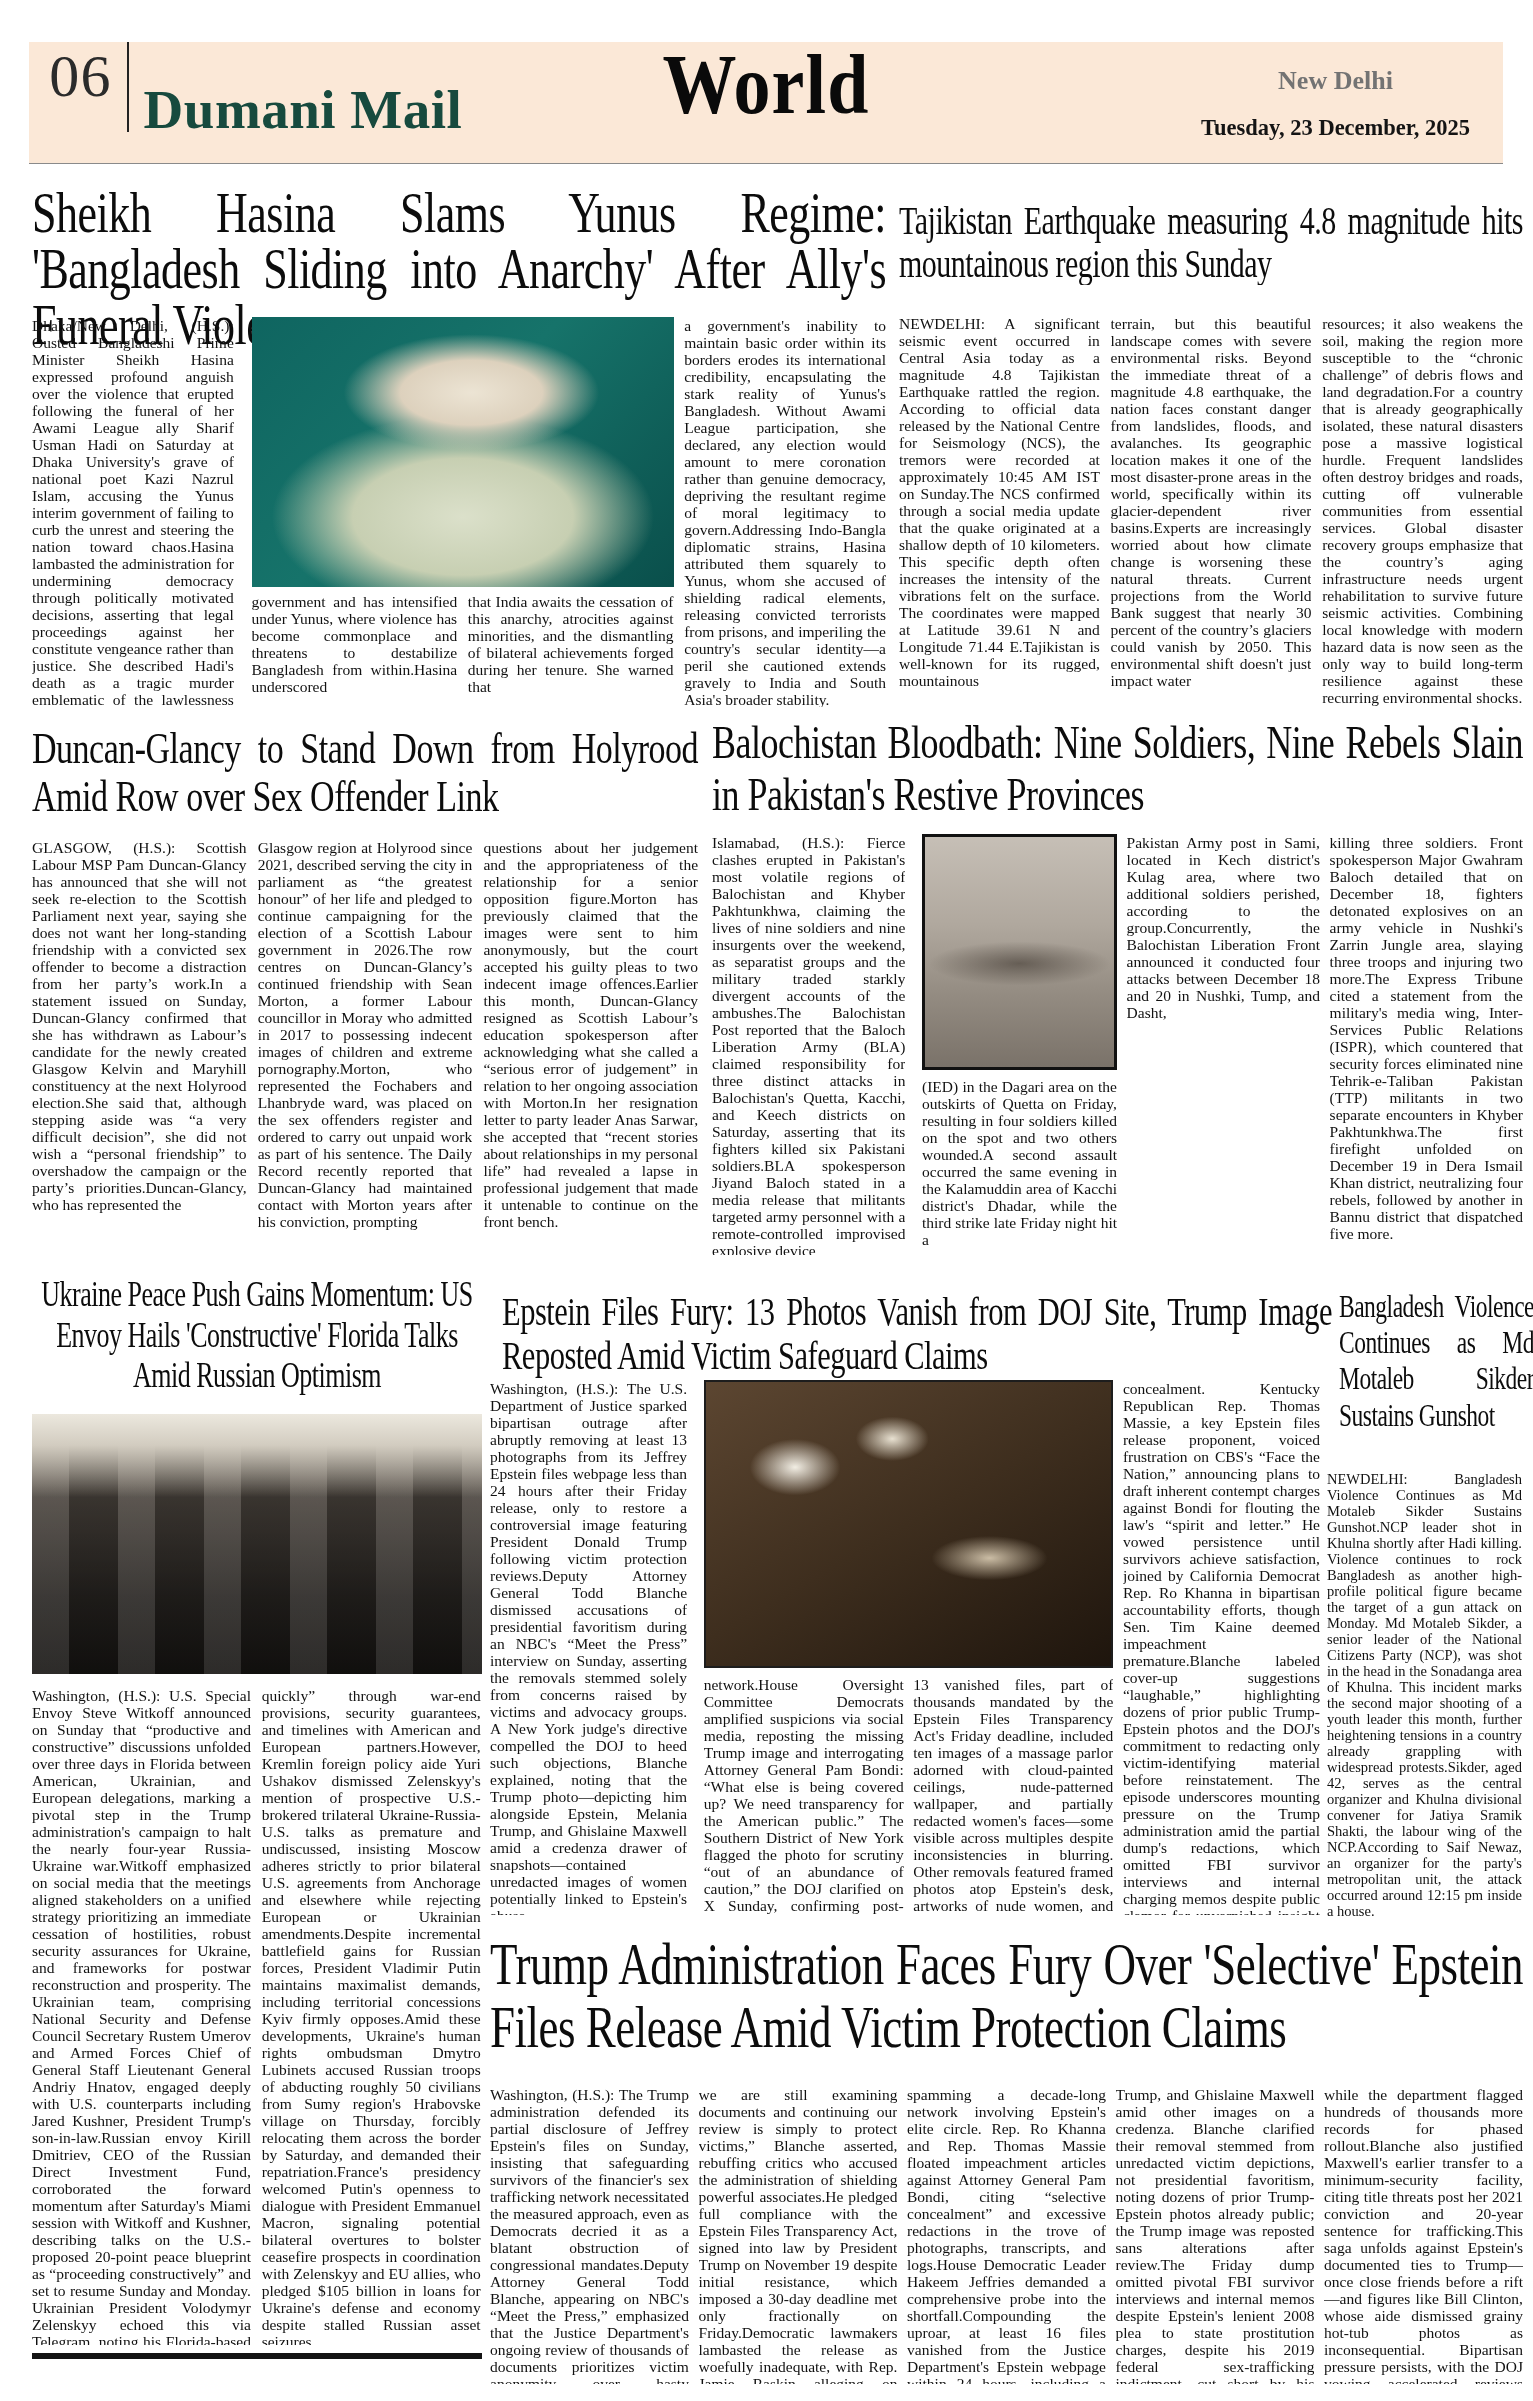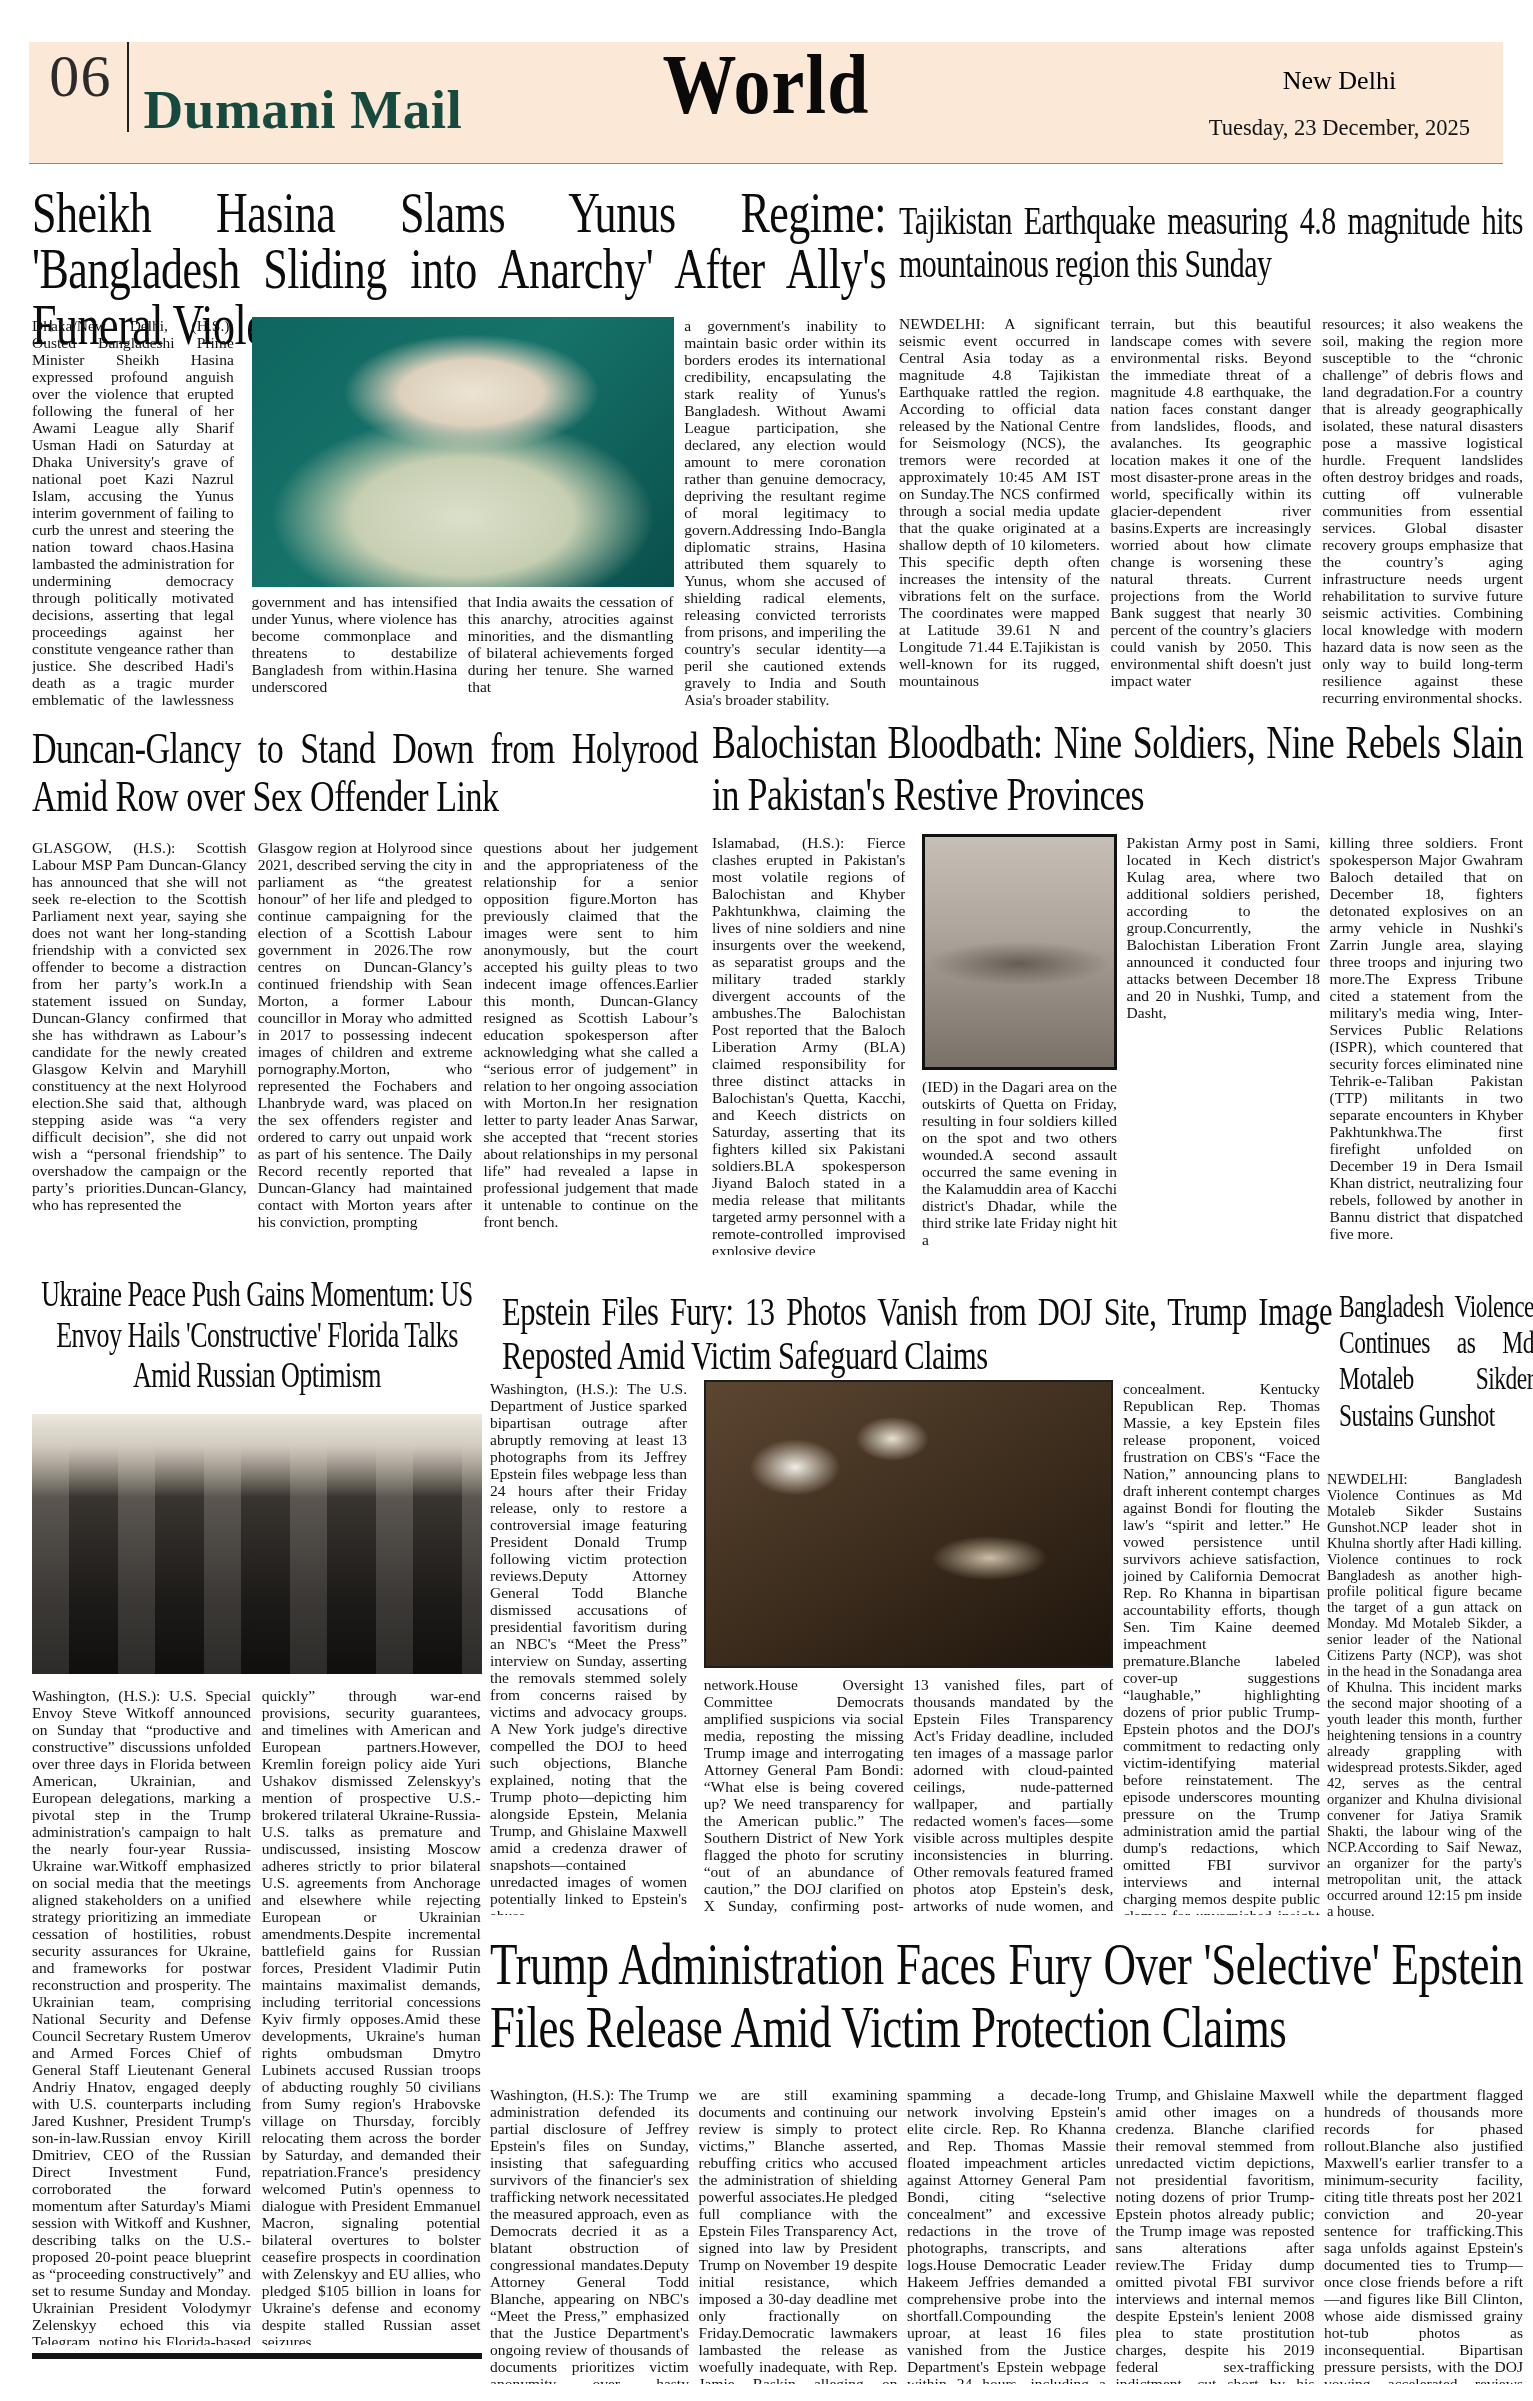--- a/index.html
+++ b/index.html
@@ -4,22 +4,22 @@
 <style>
   html,body{margin:0;padding:0;background:#e9e9e9;}
   .page{position:relative;width:1533px;height:2401px;background:#ffffff;font-family:"Liberation Serif",serif;color:var(--ink,#111);overflow:hidden;}
   
   .masthead{position:absolute;left:29px;top:42px;width:1474px;height:121px;background:var(--band-bg,#fbe8d7);border-bottom:1.6px solid #8a8a8a;display:flex;align-items:flex-start;}
   .pagenum{font-size:60px;font-weight:normal;color:#2b2b2b;margin-left:20.3px;letter-spacing:1.1px;}
   .mast-divider{width:2.1px;height:90px;background:#222;margin:0 15px;}
   .paper-name{font-size:55px;font-weight:bold;color:var(--brand-green,#174a3e);letter-spacing:0.5px;margin-top:36px;}
   .section-name{position:absolute;left:0;right:0;text-align:center;font-size:74px;font-weight:bold;color:#0a0a0a;letter-spacing:1.1px;transform:scaleY(1.15);}
   .dateline{position:absolute;right:33px;top:50%;transform:translateY(-50%);text-align:center;}
-  .dateline .city{font-size:26px;font-weight:normal;color:#000000;}
-  .dateline .date{font-size:22.5px;font-weight:normal;color:#141414;margin-top:19px;}
+  .dateline .city{font-size:26px;font-weight:bold;color:#737373;}
+  .dateline .date{font-size:22.5px;font-weight:bold;color:#141414;margin-top:19px;}
   
   .hl{position:absolute;overflow:visible;}
   .hl .hl-inner{display:block;transform:scaleY(1.3);transform-origin:top left;letter-spacing:-0.5px;color:#0c0c0c;text-align:justify;}
   .hl.centered .hl-inner{transform-origin:top center;text-align:center;transform:scaleY(1.35);}
   
   .bodyrow{position:absolute;display:flex;}
   .bodycol{font-size:15.5px;line-height:17px;text-align:justify;overflow:hidden;}
   .midwrap{display:flex;flex-direction:column;margin-left:7px;}
   .subrow{display:flex;flex:1;overflow:hidden;}
   

